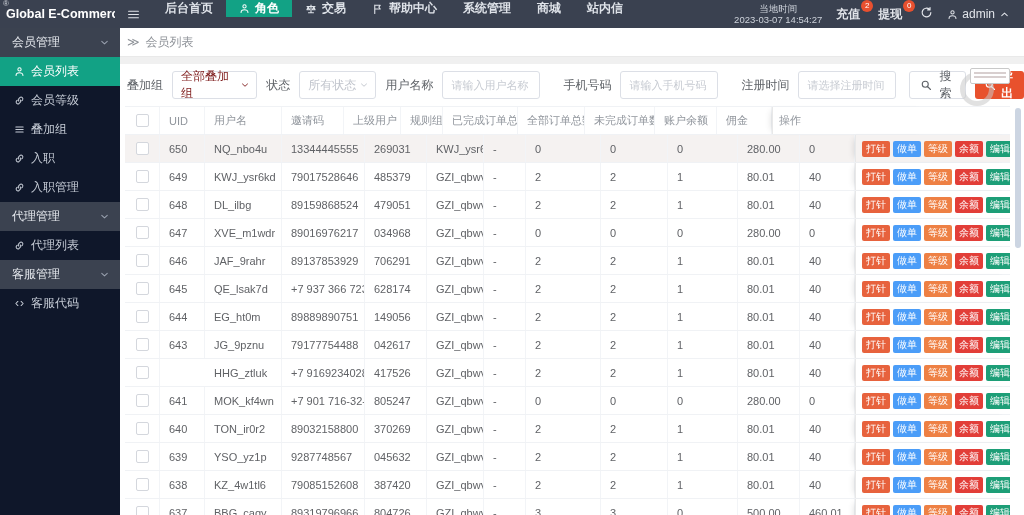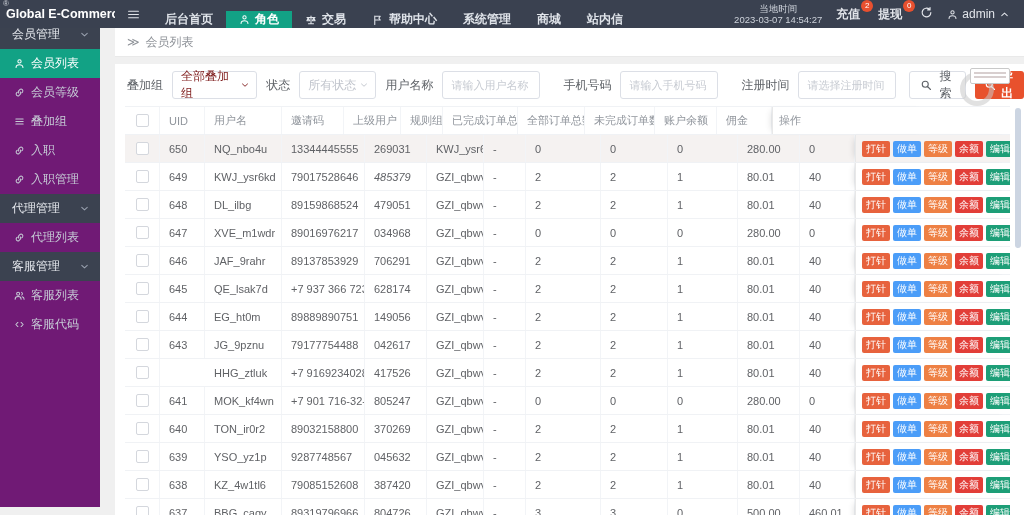--- a/index.html
+++ b/index.html
@@ -8,36 +8,36 @@
   .icon svg { display:block; }
   .icon { display:inline-flex; align-items:center; }
 
   
   .topbar { position:absolute; left:0; top:0; width:1024px; height:28px;
     background:#3a4150; display:flex; align-items:stretch; color:#e2e5ea; z-index:30; }
   .reg { position:absolute; left:3px; top:-1px; font-size:8px; color:#cfd3da; }
   .logo { width:115px; display:flex; align-items:center; padding-left:6px;
     font-size:12.5px; font-weight:bold; color:#fff; white-space:nowrap; overflow:hidden; }
   .hamburger { display:flex; align-items:center; padding:0 12px; cursor:pointer; }
-  .nav { display:flex; align-items:flex-end; }
+  .nav { display:flex; align-items:flex-start; }
   .nav-item { display:flex; align-items:center; gap:5px; padding:0 13px;
     font-size:12px; font-weight:bold; color:#dfe3e9; cursor:pointer; white-space:nowrap; }
   .nav-item.active { background:#12a285; color:#fff; }
   .tb-right { margin-left:auto; display:flex; align-items:center; gap:14px; padding-right:14px; }
   .time { text-align:center; line-height:11px; font-size:9.5px; color:#ced3db; }
   .tb-act { position:relative; font-size:12px; font-weight:bold; color:#e2e5ea;
     cursor:pointer; padding-right:4px; }
   .badge { position:absolute; top:-6px; right:-9px; min-width:12px; height:12px;
     border-radius:7px; background:#e8502f; color:#fff; font-size:8px; font-weight:normal;
     display:flex; align-items:center; justify-content:center; padding:0 2px; }
   .admin { display:flex; align-items:center; gap:4px; font-size:12px; cursor:pointer; }
 
   
-  .sidebar { position:absolute; left:0; top:20px; width:100px; height:487px;
-    background:#701a75; z-index:20; }
+  .sidebar { position:absolute; left:0; top:28px; width:120px; height:487px;
+    background:#0f172a; z-index:20; }
   .side-group { height:29px; display:flex; align-items:center; padding:0 10px 0 12px;
     font-size:12px; color:#e6e9ee; background:#3b4250; cursor:pointer; }
   .side-group .chev { margin-left:auto; }
   .side-item { height:29px; display:flex; align-items:center; gap:6px; padding-left:14px;
     font-size:12px; color:#c6ccd6; cursor:pointer; }
   .side-item.active { background:#12a285; color:#fff; }
 
   
   .main { position:absolute; left:115px; top:28px; width:909px; height:487px; }
   .crumb-bar { height:29px; background:#fff; border-bottom:1px solid #e9e9e9;
@@ -251,29 +251,20 @@
       <span>客服管理</span>
       <span class="icon chev" style="color: rgb(154, 162, 176);">
         <svg width="11" height="11" viewBox="0 0 24 24" fill="none" stroke="currentColor" stroke-width="2.2" stroke-linecap="round" stroke-linejoin="round">
           <path d="M6 9.5l6 5.5 6-5.5"></path>
         </svg>
       </span>
     </div>
     <div class="side-item">
       <span class="icon">
         <svg width="11" height="11" viewBox="0 0 24 24" fill="none" stroke="currentColor" stroke-width="2.2" stroke-linecap="round" stroke-linejoin="round">
-          <circle cx="9" cy="8" r="3.3"></circle>
-          <path d="M2.5 20c0-3.6 3-5.6 6.5-5.6s6.5 2 6.5 5.6M16.5 5.2a3.3 3.3 0 0 1 0 5.9M18 14.8c2.4.7 4 2.5 4 5.2"></path>
-        </svg>
-      </span>
-      <span>客服列表</span>
-    </div>
-    <div class="side-item">
-      <span class="icon">
-        <svg width="11" height="11" viewBox="0 0 24 24" fill="none" stroke="currentColor" stroke-width="2.2" stroke-linecap="round" stroke-linejoin="round">
           <path d="M8.5 7.5L4 12l4.5 4.5M15.5 7.5L20 12l-4.5 4.5"></path>
         </svg>
       </span>
       <span>客服代码</span>
     </div>
   </div>
 
 <div class="main">
   <div class="crumb-bar">
     <span>≫</span>
@@ -418,21 +409,21 @@
             </div>
             <div class="tcell" style="width: 45px;">
               <span>649</span>
             </div>
             <div class="tcell" style="width: 77px;">
               <span>KWJ_ysr6kd</span>
             </div>
             <div class="tcell" style="width: 83px;">
               <span>79017528646</span>
             </div>
-            <div class="tcell" style="width: 62px; font-style: italic;">
+            <div class="tcell" style="width: 62px;">
               <span>485379</span>
             </div>
             <div class="tcell" style="width: 57px;">
               <span>GZI_qbwvo</span>
             </div>
             <div class="tcell" style="width: 42px;">
               <span>-</span>
             </div>
             <div class="tcell" style="width: 75px;">
               <span>2</span>

